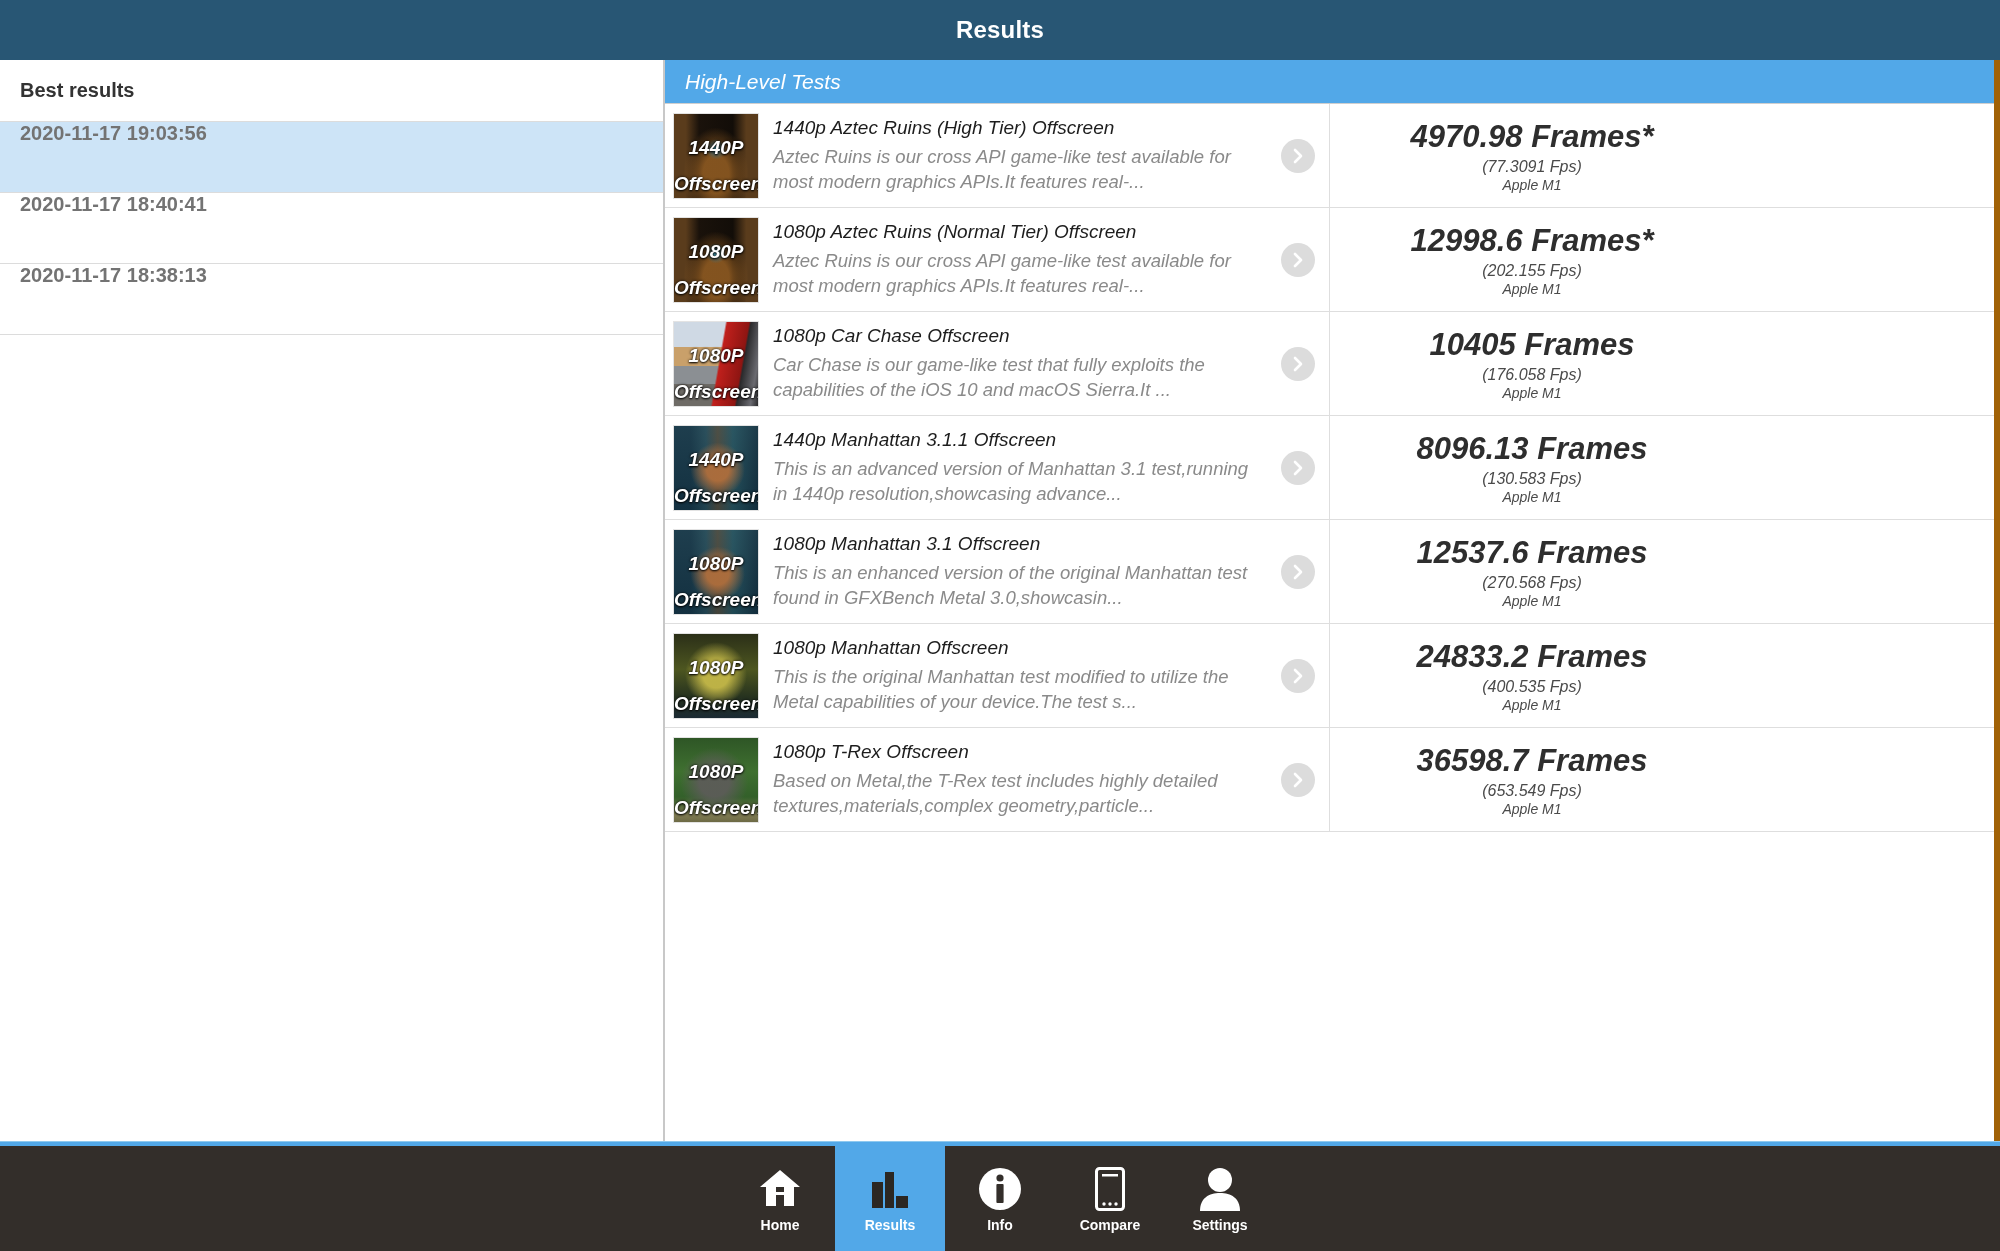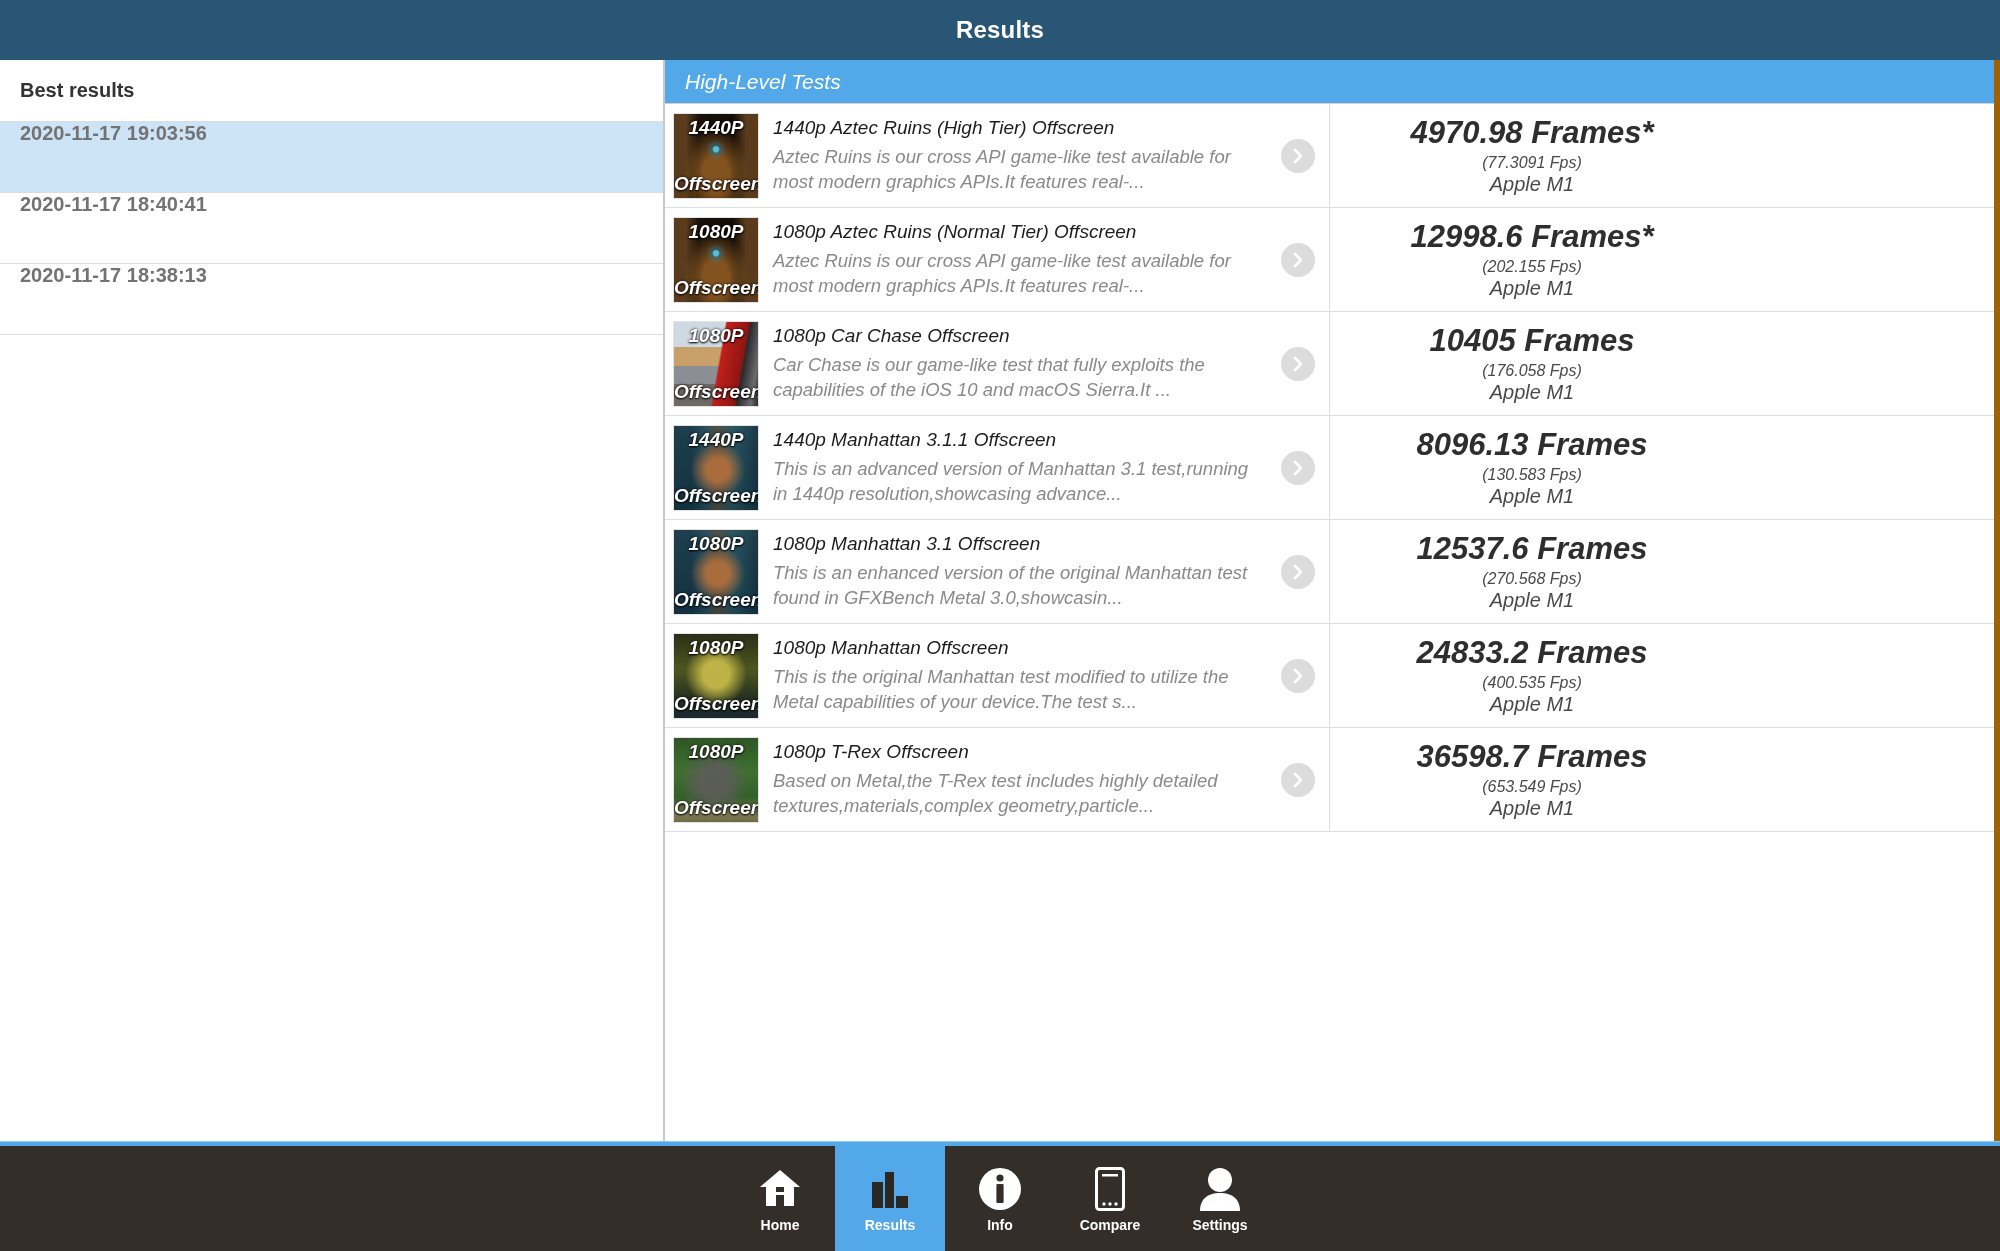--- a/index.html
+++ b/index.html
@@ -86,20 +86,21 @@
     background: #241a12;
   }
   .thumb-art { position: absolute; inset: 0; }
   .thumb-label {
     position: absolute; left: 0; right: 0;
     text-align: center;
     color: #ffffff;
     font-weight: bold;
     text-shadow: 0 0 3px rgba(0,0,0,.9), 0 1px 2px rgba(0,0,0,.9);
     line-height: 1;
+    margin-top: 20px;
   }
   .thumb-res { top: 4px; font-size: 19px; }
   .thumb-off { bottom: 5px; font-size: 19px; }
 
   .test-text { flex: 1 1 auto; min-width: 0; padding-left: 14px; padding-right: 60px; }
   .test-title {
     font-size: 19px; color: #1d1d1d; margin-bottom: 6px;
     white-space: nowrap; overflow: hidden; text-overflow: ellipsis;
   }
   .test-desc {
@@ -113,21 +114,21 @@
   }
   .chevron svg { display: block; }
 
   .test-score {
     flex: 1 1 auto; display: flex; flex-direction: column;
     align-items: center; justify-content: center; text-align: center;
     padding-right: 260px;
   }
   .score-main { font-size: 31px; font-weight: bold; color: #2e2e2e; }
   .score-fps { font-size: 16px; color: #4a4a4a; margin-top: 3px; }
-  .score-dev { font-size: 20px; color: #4a4a4a; margin-top: 1px; }
+  .score-dev { font-size: 14px; color: #4a4a4a; margin-top: 1px; }
 
   
   .tabbar-sep { height: 5px; flex: 0 0 5px; background: #52a8e8; border-top: 1px solid #8fc9ef; }
   .tabbar {
     height: 105px; flex: 0 0 105px;
     background: #332e2a;
     display: flex; align-items: stretch; justify-content: center;
   }
   .tab {
     width: 110px; display: flex; flex-direction: column;

